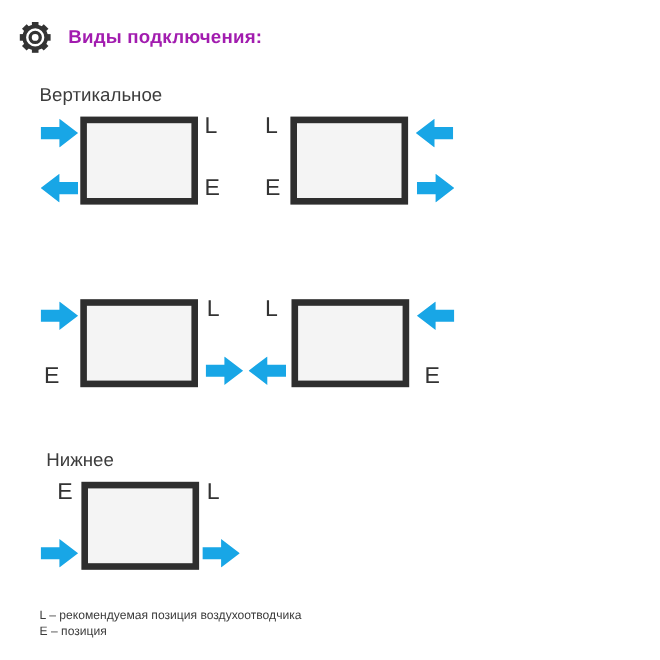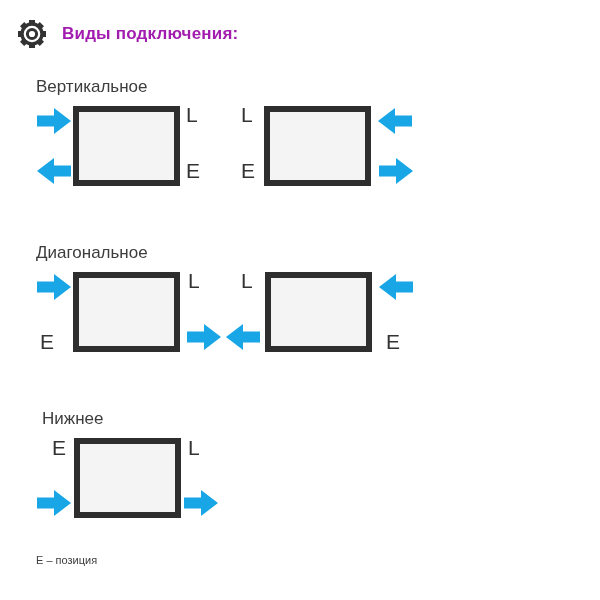--- a/index.html
+++ b/index.html
@@ -91,21 +91,20 @@
     <svg viewBox="0 0 34 26">
         <path d="M0 7.5 H17 V0 L34 13 L17 26 V18.5 H0 Z"></path>
       </svg>
   </span>
   <span class="abs arrow" style="left:379px;top:158px;">
     <svg viewBox="0 0 34 26">
         <path d="M0 7.5 H17 V0 L34 13 L17 26 V18.5 H0 Z"></path>
       </svg>
   </span>
 
-  <div class="abs section-label" style="left:36px;top:243px;">Диагональное</div>
 
   <div class="abs radiator" style="left:73px;top:272px;"></div>
   <span class="abs arrow" style="left:37px;top:274px;">
     <svg viewBox="0 0 34 26">
         <path d="M0 7.5 H17 V0 L34 13 L17 26 V18.5 H0 Z"></path>
       </svg>
   </span>
   <span class="abs port-letter" style="left:188px;top:270px;">L</span>
   <span class="abs port-letter" style="left:40px;top:331px;">E</span>
   <span class="abs arrow" style="left:187px;top:324px;">
@@ -138,16 +137,17 @@
         <path d="M0 7.5 H17 V0 L34 13 L17 26 V18.5 H0 Z"></path>
       </svg>
   </span>
   <span class="abs arrow" style="left:184px;top:490px;">
     <svg viewBox="0 0 34 26">
         <path d="M0 7.5 H17 V0 L34 13 L17 26 V18.5 H0 Z"></path>
       </svg>
   </span>
 
   <div class="abs legend" style="left:36px;top:553px;">
+    <div>L – рекомендуемая позиция воздухоотводчика</div>
     <div>E – позиция</div>
   </div>
 
 </div>
 
 </body></html>

